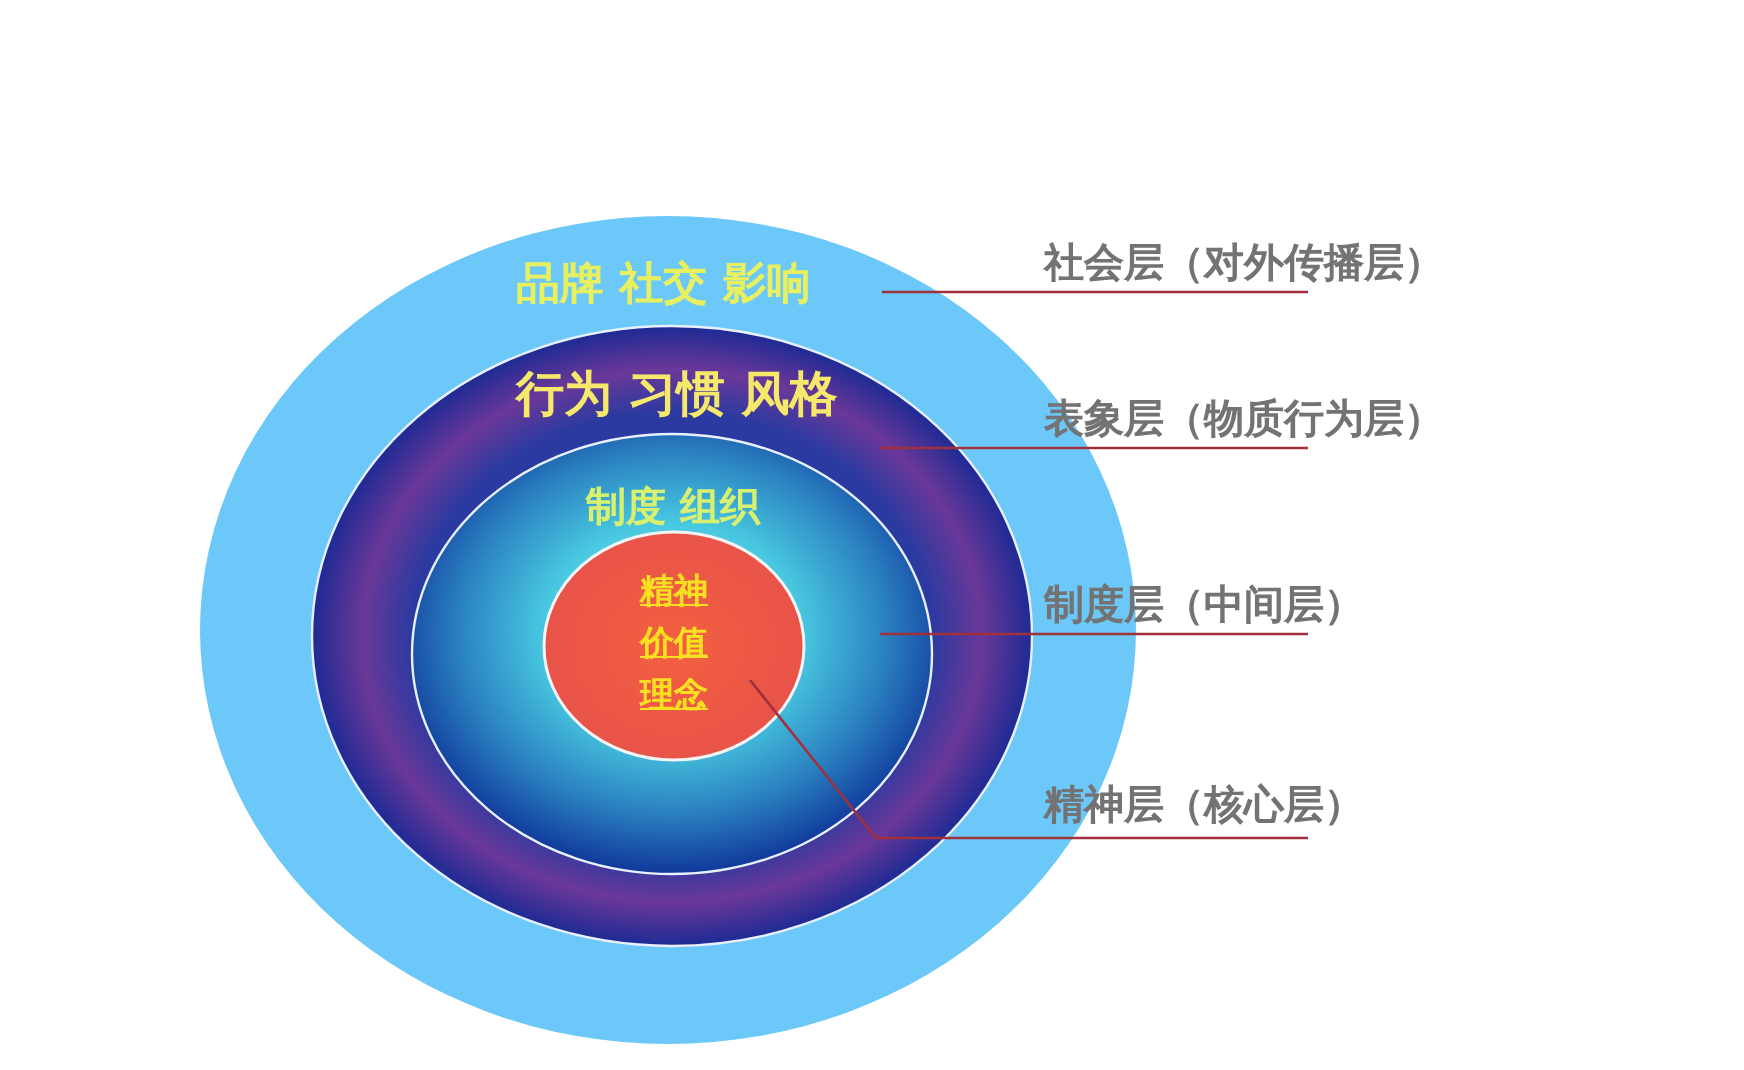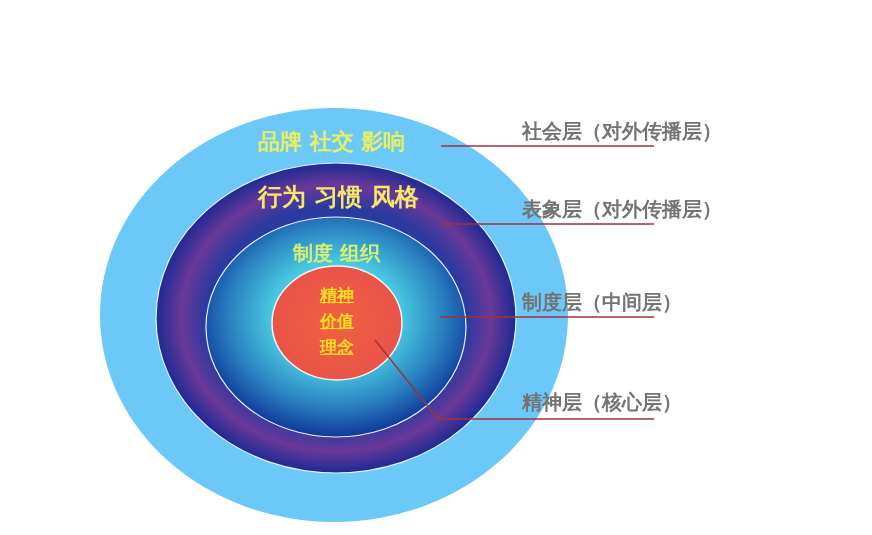--- a/index.html
+++ b/index.html
@@ -57,15 +57,15 @@
 
 <div class="ring-text t-outer">品牌 社交 影响</div>
 <div class="ring-text t-behav">行为 习惯 风格</div>
 <div class="ring-text t-system">制度 组织</div>
 
 <div class="core-text core-l1">精神</div>
 <div class="core-text core-l2">价值</div>
 <div class="core-text core-l3">理念</div>
 
 <div class="layer-label lbl-1">社会层（对外传播层）</div>
-<div class="layer-label lbl-2">表象层（对外传播层）</div>
+<div class="layer-label lbl-2">表象层（物质行为层）</div>
 <div class="layer-label lbl-3">制度层（中间层）</div>
 <div class="layer-label lbl-4">精神层（核心层）</div>
 
 </body></html>

